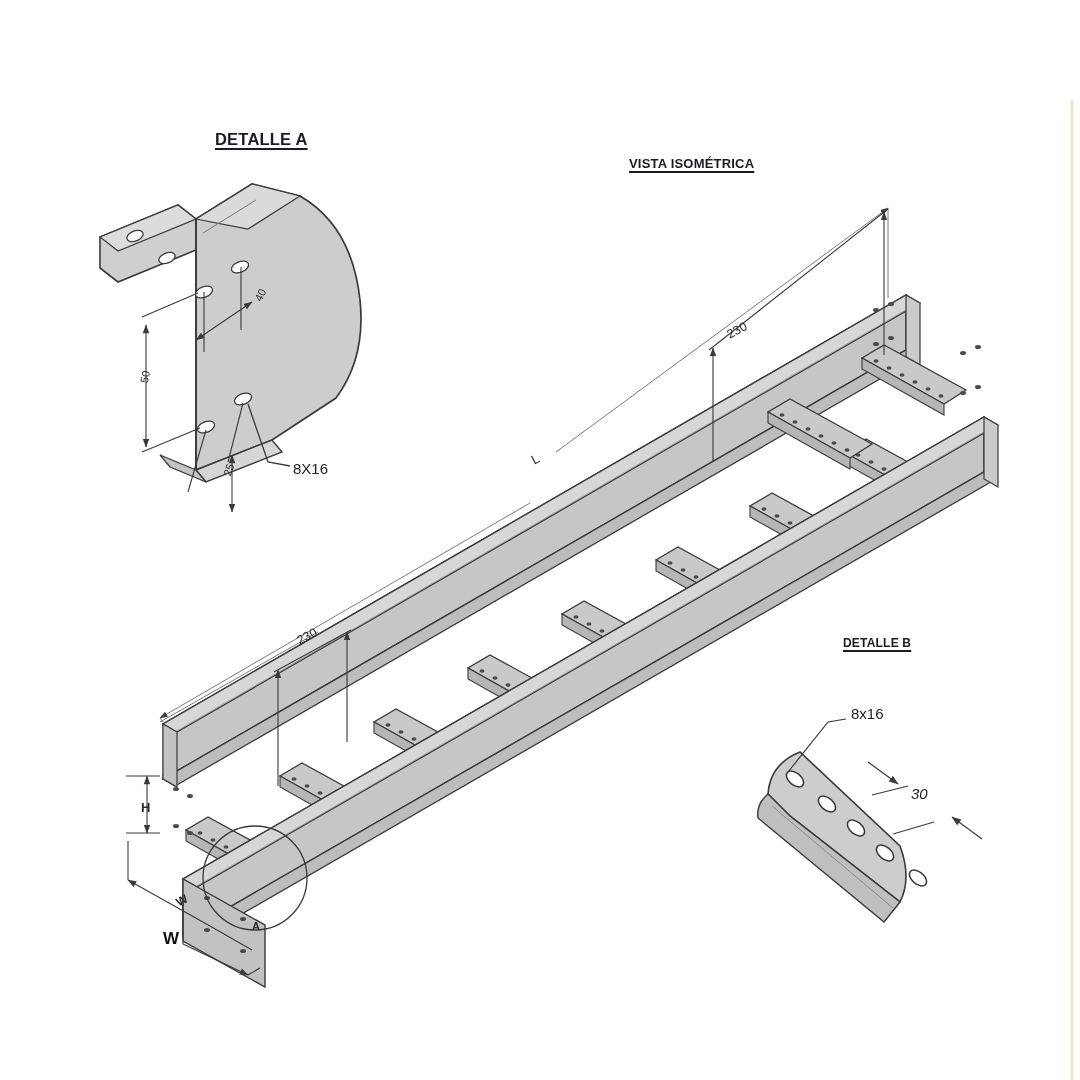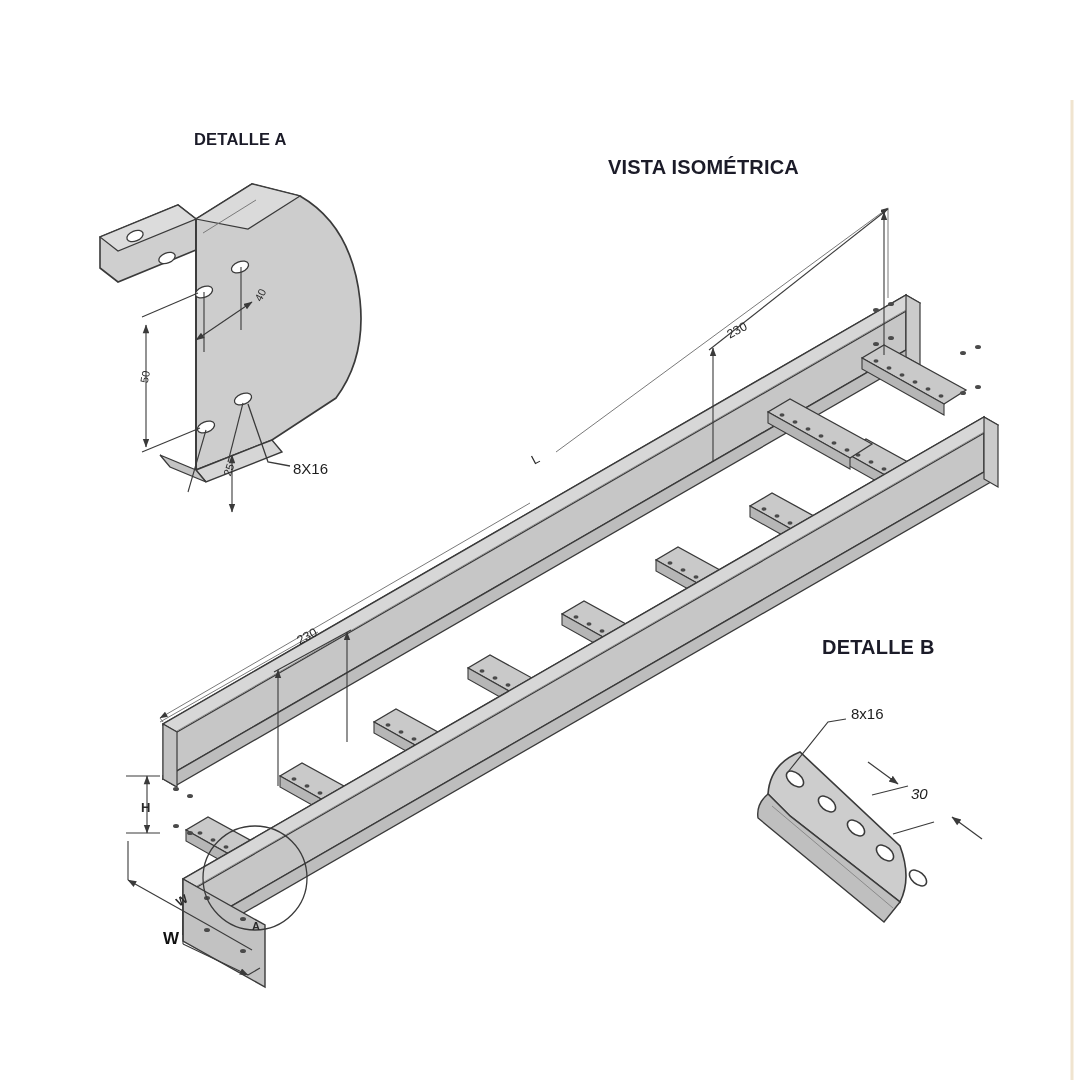--- a/index.html
+++ b/index.html
@@ -11,26 +11,28 @@
     position:relative;
   }
   #sheet{position:absolute;inset:0;width:1080px;height:1080px;}
   .view-title{
     position:absolute;
     font-family:"Liberation Sans", sans-serif;
     font-weight:bold;
     color:#1b1b28;
     letter-spacing:.2px;
     white-space:nowrap;
+    text-decoration:underline;
     text-underline-offset:3px;
     text-decoration-thickness:2px;
+    margin-left:21px;
   }
   #title-detalle-a{left:194px;top:130px;font-size:16.5px;}
-  #title-vista-iso{left:608px;top:156px;font-size:20px;}
-  #title-detalle-b{left:822px;top:636px;font-size:20px;}
+  #title-vista-iso{left:608px;top:156px;font-size:13px;}
+  #title-detalle-b{left:822px;top:636px;font-size:12px;}
 
   .dim-label{
     position:absolute;
     font-family:"Liberation Sans", sans-serif;
     color:#2a2a2a;
     white-space:nowrap;
     line-height:1;
   }
   
   #lbl-40{left:253px;top:298px;font-size:11px;transform:rotate(-62deg);transform-origin:left top;}

